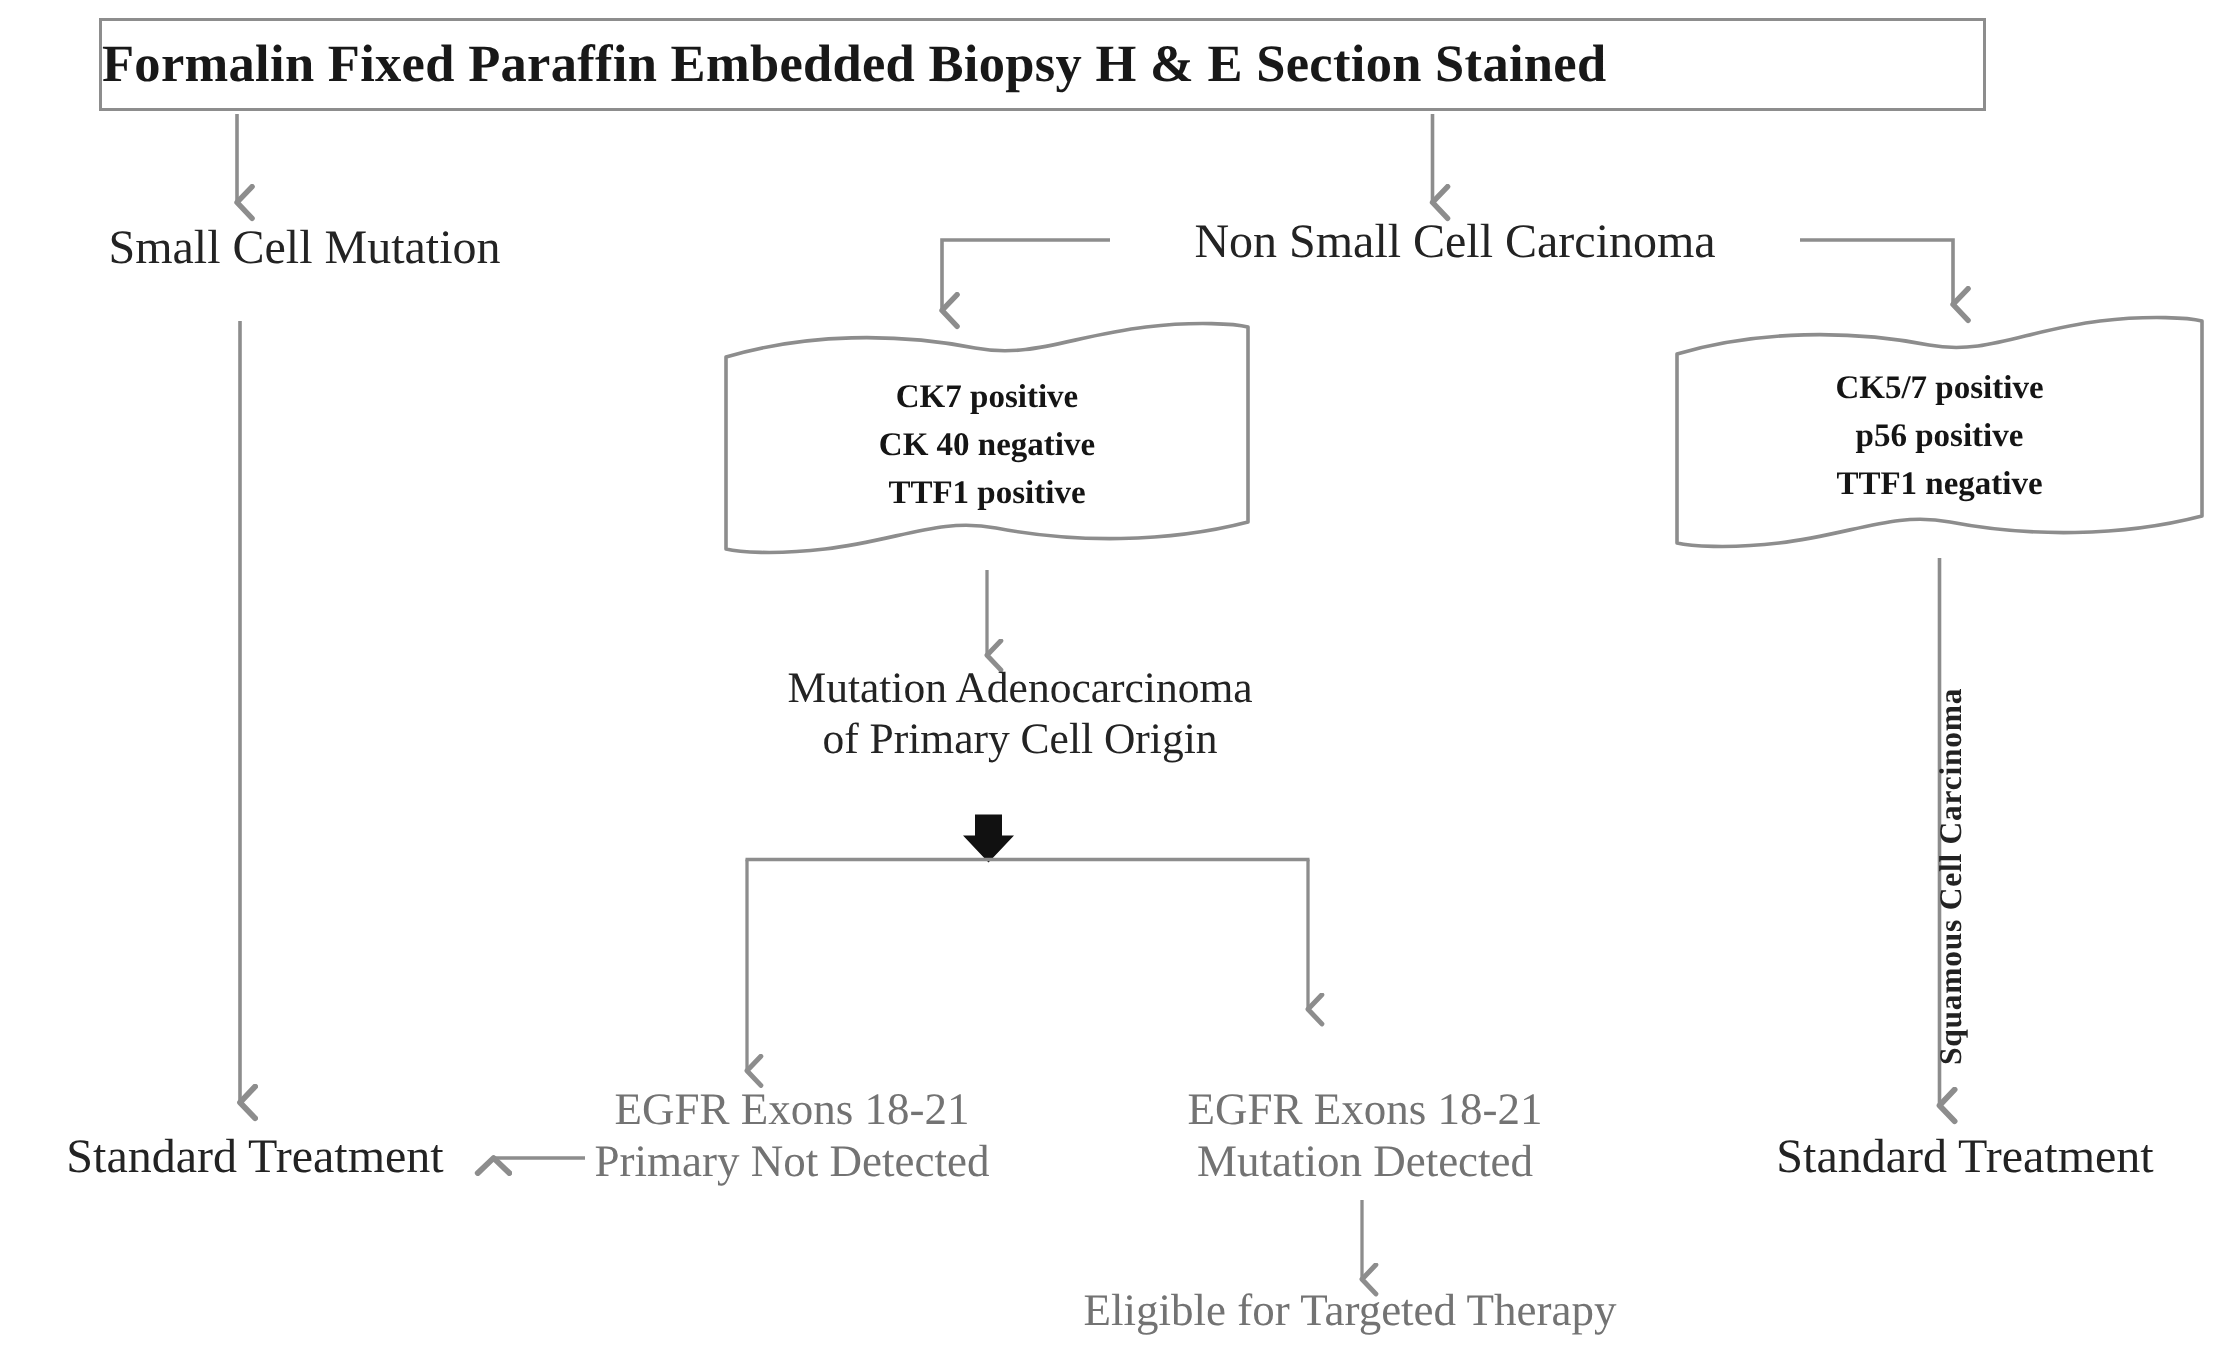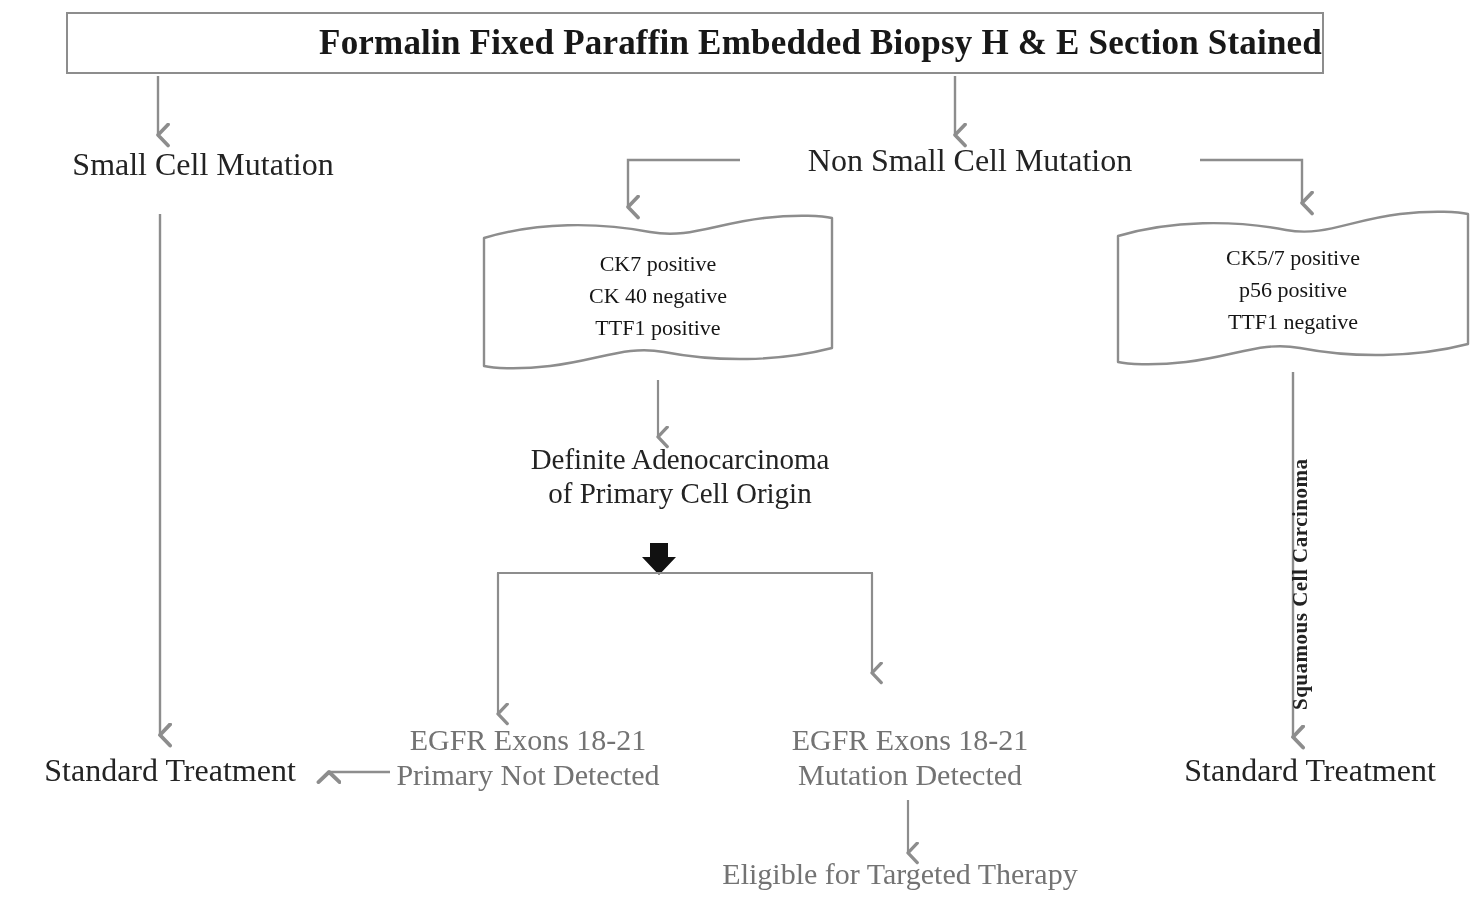--- a/index.html
+++ b/index.html
@@ -36,35 +36,35 @@
   
   #title-box {
     left: 66px;
     top: 12px;
     width: 1258px;
     height: 62px;
     border: 2px solid #8d8d8d;
     background: #ffffff;
     display: flex;
     align-items: center;
-    justify-content: flex-end;
+    justify-content: flex-start;
     box-sizing: border-box;
   }
   #title-box .txt {
     font-size: 35px;
     font-weight: 700;
     letter-spacing: 0.2px;
     color: #181818;
   }
 
   
   .lbl-lg  { font-size: 32px; font-weight: 400; color: #232323; }
   .lbl-md  { font-size: 29px; font-weight: 400; color: #232323; }
   .lbl-sm  { font-size: 30px; font-weight: 400; color: #737373; }
-  .lbl-bold-sm { font-size: 22px; font-weight: 400; color: #151515; }
+  .lbl-bold-sm { font-size: 22px; font-weight: 700; color: #151515; }
 
   #small-cell-carcinoma { left: 8px;  top: 146px; width: 390px; }
   #non-small-cell-carcinoma { left: 745px; top: 142px; width: 450px; }
   #definite-adeno { left: 440px; top: 442px; width: 480px; }
   #egfr-not-detected { left: 368px; top: 722px; width: 320px; }
   #egfr-detected { left: 760px; top: 722px; width: 300px; }
   #standard-treatment-left { left: 10px;  top: 752px; width: 320px; }
   #standard-treatment-right { left: 1150px; top: 752px; width: 320px; }
   #eligible-therapy { left: 690px; top: 856px; width: 420px; }
 
@@ -186,24 +186,24 @@
       <div class="lbl-bold-sm">TTF1 negative</div>
     </div>
   </div>
 
   <div class="node" id="title-box">
     <span class="txt">Formalin Fixed Paraffin Embedded Biopsy H &amp; E Section Stained</span>
   </div>
 
   <div class="node lbl-lg" id="small-cell-carcinoma">Small Cell  Mutation</div>
 
-  <div class="node lbl-lg" id="non-small-cell-carcinoma">Non Small Cell Mutation</div>
+  <div class="node lbl-lg" id="non-small-cell-carcinoma">Non Small Cell Carcinoma</div>
 
   <div class="node" id="definite-adeno">
-    <div class="lbl-md">Definite Adenocarcinoma</div>
+    <div class="lbl-md">Mutation Adenocarcinoma</div>
     <div class="lbl-md">of Primary Cell Origin</div>
   </div>
 
   <div class="node" id="egfr-not-detected">
     <div class="lbl-sm">EGFR Exons 18-21</div>
     <div class="lbl-sm">Primary Not Detected</div>
   </div>
 
   <div class="node" id="egfr-detected">
     <div class="lbl-sm">EGFR Exons 18-21</div>

